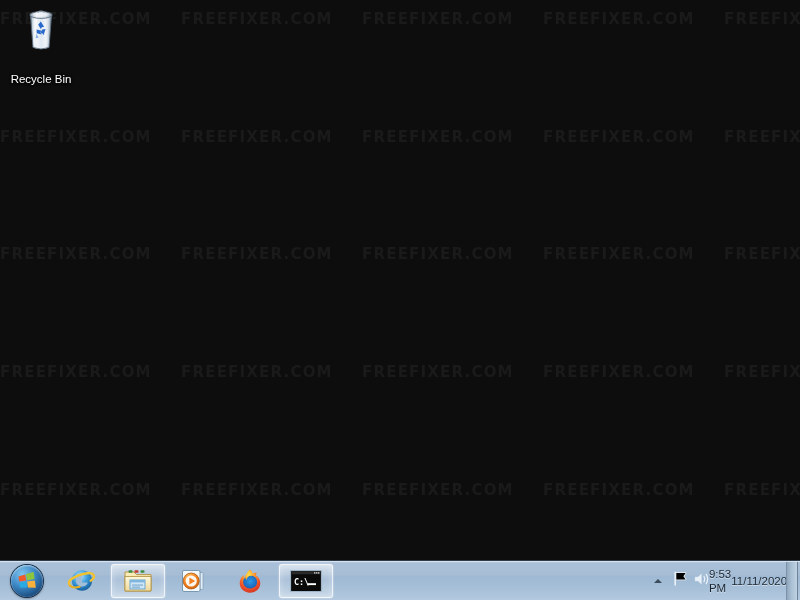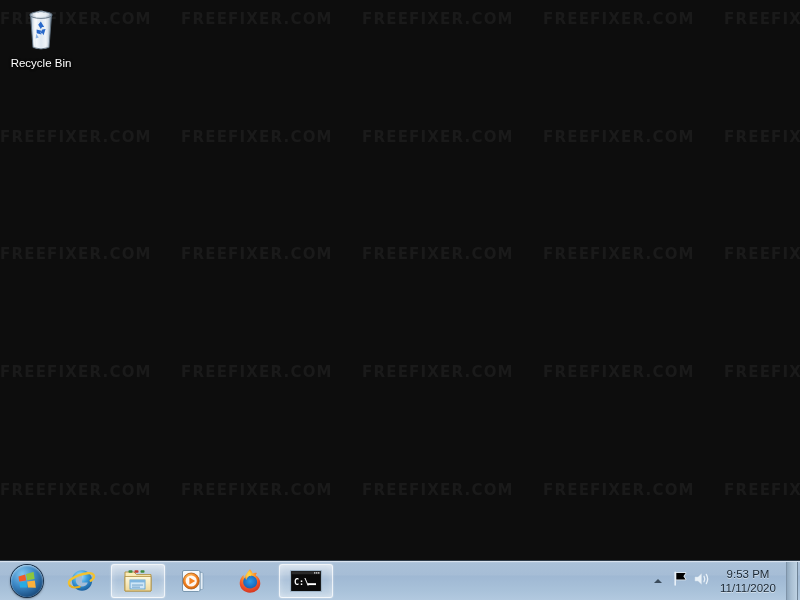--- a/index.html
+++ b/index.html
@@ -29,21 +29,21 @@
     opacity:.92;
   }
   
   #recycle-bin {
     position:absolute; left:8px; top:6px;
     width:66px; text-align:center;
     cursor:default; user-select:none;
   }
   .bin-art { position:relative; width:42px; height:46px; margin:0 auto; }
   .bin-label {
-    margin-top:4px; color:#ffffff; font-size:11.5px;
+    margin-top:20px; color:#ffffff; font-size:11.5px;
     line-height:14px; text-shadow:0 1px 2px #000, 0 0 3px #000;
     font-family:"Liberation Sans", sans-serif;
   }
   
   #taskbar {
     position:absolute; left:0; bottom:0; width:800px; height:40px;
     background:linear-gradient(to bottom,
       #b9cbe0 0px, #b9cbe0 1px,
       #a9c0d8 2px, #a6bdd6 14px,
       #9fb8d3 15px, #a9c2da 30px, #b2c9df 39px);
@@ -78,21 +78,21 @@
   #tray-spacer { flex:1 1 auto; height:40px; }
   #tray {
     display:flex; align-items:center; height:40px; flex:0 0 auto;
     padding-right:2px;
   }
   .tray-icon {
     width:22px; height:26px; display:flex; align-items:center; justify-content:center;
     cursor:pointer;
   }
   #clock {
-    width:70px; height:38px; display:flex; flex-direction:column;
+    width:70px; height:38px; display:flex; flex-direction:row;
     align-items:center; justify-content:center;
     color:#1a2733; font-size:11.5px; line-height:14px; cursor:pointer;
     text-shadow:0 1px 0 rgba(255,255,255,.5);
     font-family:"Liberation Sans", sans-serif;
   }
   #show-desktop {
     width:12px; height:38px; margin-left:3px;
     background:linear-gradient(to right, #8fa7bd, #a8bed2 40%, #bed2e3);
     border-left:1px solid #7e93a8;
     border-right:1px solid #6f8396;

